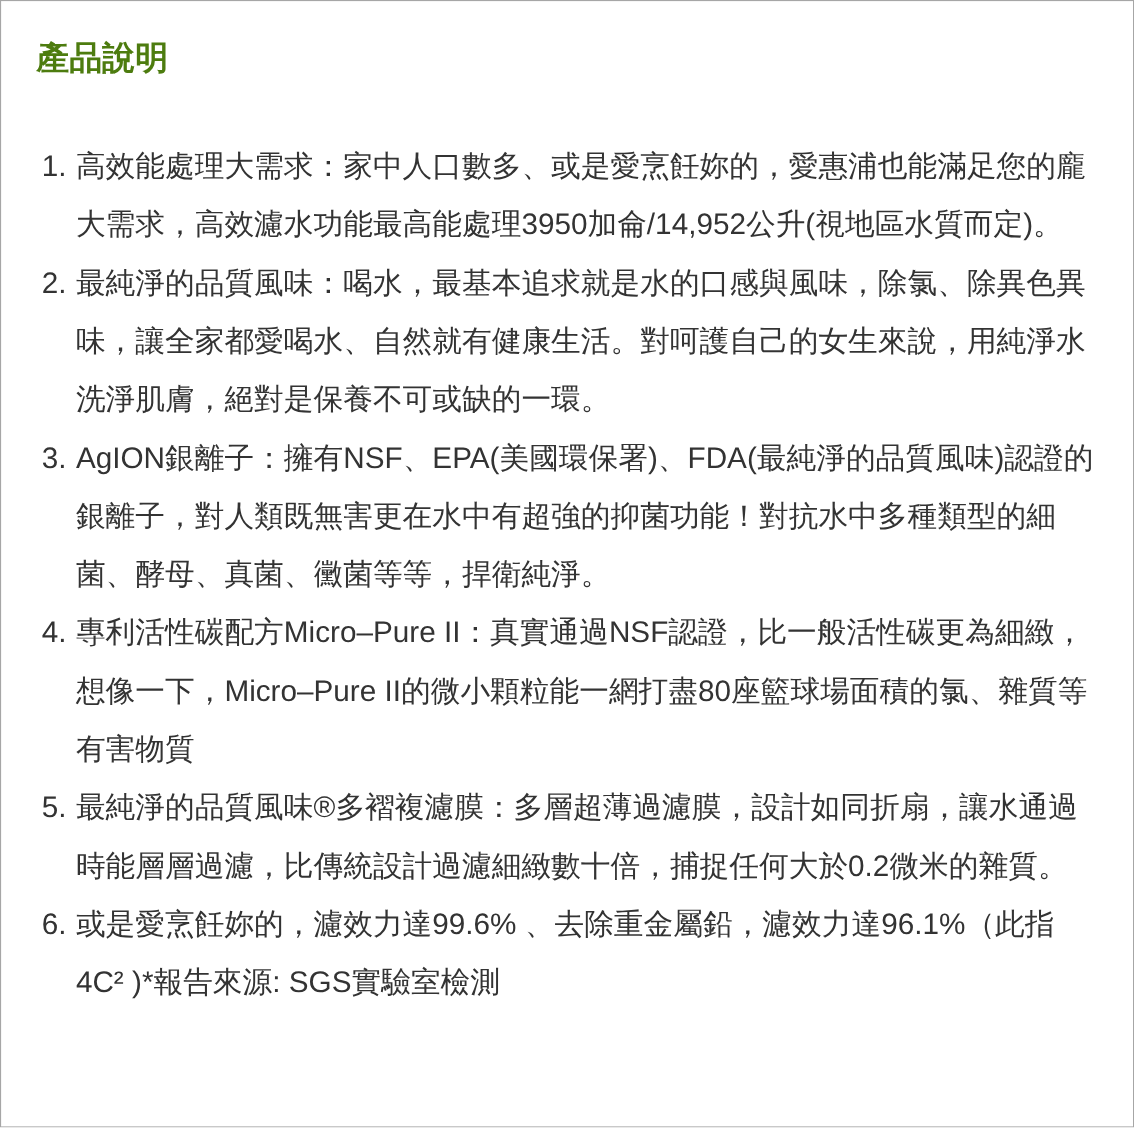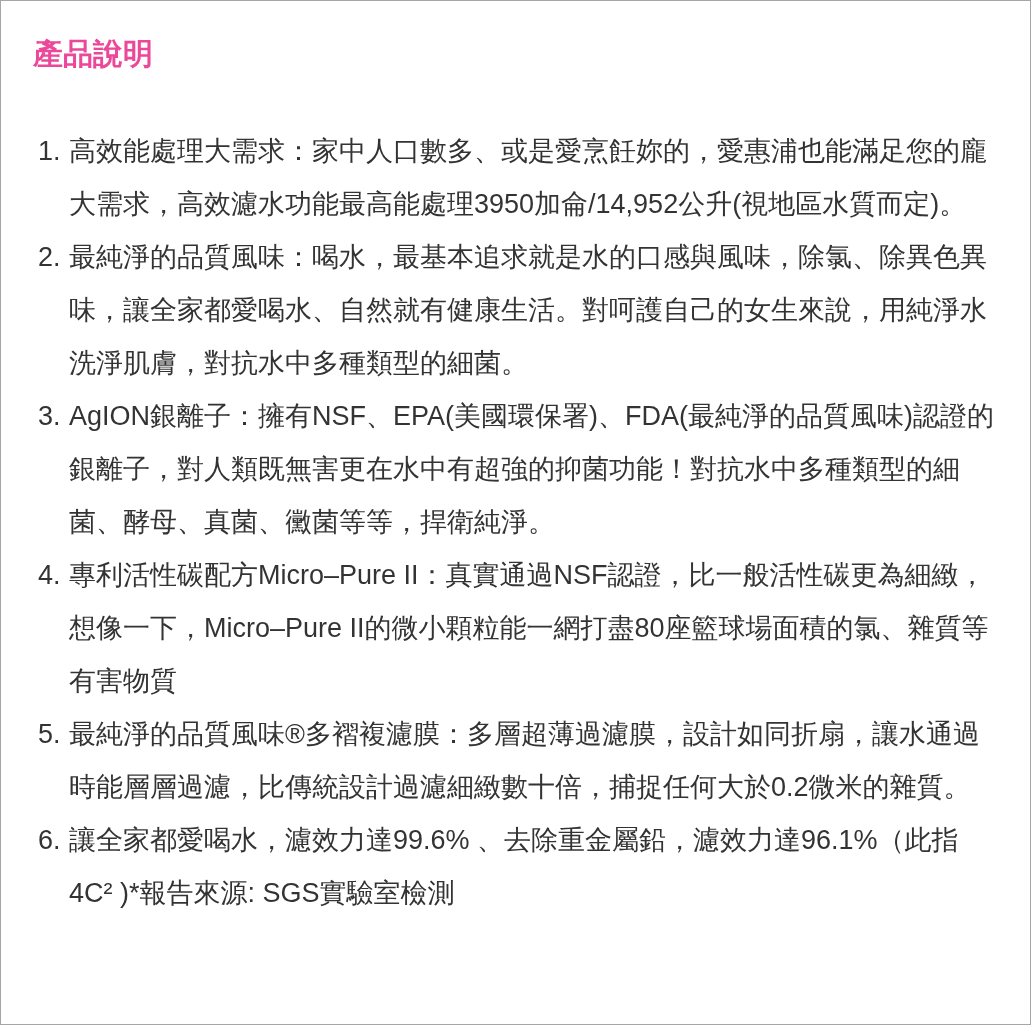--- a/index.html
+++ b/index.html
@@ -13,21 +13,21 @@
     width: 1031px;
     min-height: 1025px;
     background: #ffffff;
     border: 1px solid #a6a6a6;
     padding: 34px 30px 40px 32px;
   }
   .page-title {
     margin: 0 0 52px 0;
     font-size: 30px;
     font-weight: 700;
-    color: #ec4899;
+    color: #4d7c0f;
     line-height: 1.25;
   }
   ol.desc-list {
     list-style: none;
     margin: 0;
     padding: 0 0 0 5px;
     color: #333333;
     font-size: 27px;
     line-height: 53px;
   }
@@ -50,32 +50,32 @@
 <div class="page">
   <h2 class="page-title">產品說明</h2>
 
   <ol class="desc-list">
     <li>
       <span class="num">1.</span>
       <span class="txt">高效能處理大需求：家中人口數多、或是愛烹飪妳的，愛惠浦也能滿足您的龐大需求，高效濾水功能最高能處理3950加侖/14,952公升(視地區水質而定)。</span>
     </li>
     <li>
       <span class="num">2.</span>
-      <span class="txt">最純淨的品質風味：喝水，最基本追求就是水的口感與風味，除氯、除異色異味，讓全家都愛喝水、自然就有健康生活。對呵護自己的女生來說，用純淨水洗淨肌膚，對抗水中多種類型的細菌。</span>
+      <span class="txt">最純淨的品質風味：喝水，最基本追求就是水的口感與風味，除氯、除異色異味，讓全家都愛喝水、自然就有健康生活。對呵護自己的女生來說，用純淨水洗淨肌膚，絕對是保養不可或缺的一環。</span>
     </li>
     <li>
       <span class="num">3.</span>
       <span class="txt">AgION銀離子：擁有NSF、EPA(美國環保署)、FDA(最純淨的品質風味)認證的銀離子，對人類既無害更在水中有超強的抑菌功能！對抗水中多種類型的細菌、酵母、真菌、黴菌等等，捍衛純淨。</span>
     </li>
     <li>
       <span class="num">4.</span>
       <span class="txt">專利活性碳配方Micro–Pure II：真實通過NSF認證，比一般活性碳更為細緻，想像一下，Micro–Pure II的微小顆粒能一網打盡80座籃球場面積的氯、雜質等有害物質</span>
     </li>
     <li>
       <span class="num">5.</span>
       <span class="txt">最純淨的品質風味®多褶複濾膜：多層超薄過濾膜，設計如同折扇，讓水通過時能層層過濾，比傳統設計過濾細緻數十倍，捕捉任何大於0.2微米的雜質。</span>
     </li>
     <li>
       <span class="num">6.</span>
-      <span class="txt">讓全家都愛喝水，濾效力達99.6% 、去除重金屬鉛，濾效力達96.1%（此指4C² )*報告來源: SGS實驗室檢測</span>
+      <span class="txt">或是愛烹飪妳的，濾效力達99.6% 、去除重金屬鉛，濾效力達96.1%（此指4C² )*報告來源: SGS實驗室檢測</span>
     </li>
   </ol>
 </div>
 
 </body></html>

